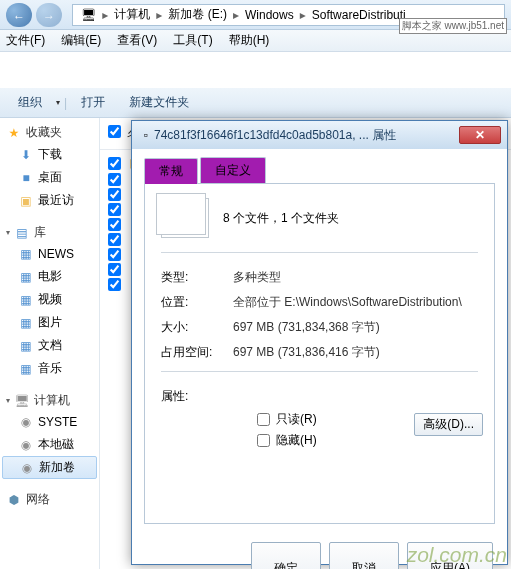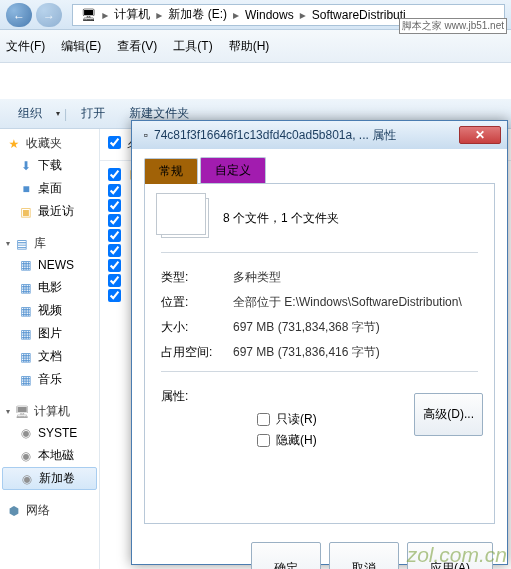--- a/index.html
+++ b/index.html
@@ -8,21 +8,21 @@
 
 .window-chrome { height: 30px; background: linear-gradient(#eaf3fb, #d6e6f5); display: flex; align-items: center; padding: 0 6px; gap: 4px; border-bottom: 1px solid #b8cde0; }
 .nav-btn { width: 26px; height: 24px; border-radius: 12px; background: radial-gradient(circle at 30% 30%, #8db8e0, #4a7cb0); display: flex; align-items: center; justify-content: center; color: #fff; font-size: 14px; }
 .nav-btn.disabled { opacity: 0.5; }
 .breadcrumb { flex: 1; height: 22px; background: #fff; border: 1px solid #a9c2d8; display: flex; align-items: center; padding: 0 4px; margin-left: 6px; }
 .bc-item { padding: 0 4px; }
 .bc-sep { color: #666; padding: 0 2px; }
 .dropdown-icn { font-size: 8px; color: #333; }
 
 
-.menubar { height: 22px; background: linear-gradient(#f5f9fc, #e8f0f7); display: flex; align-items: center; padding: 16px 6px; gap: 16px; border-bottom: 1px solid #d0dce8; }
+.menubar { height: 22px; background: linear-gradient(#f5f9fc, #e8f0f7); display: flex; align-items: center; padding: 10px 6px; gap: 16px; border-bottom: 1px solid #d0dce8; }
 .menu-item { cursor: default; }
 
 
 .toolbar { height: 30px; background: linear-gradient(#eef5fb, #dce9f5); display: flex; align-items: center; padding: 0 8px; gap: 4px; border-bottom: 1px solid #c5d6e6; margin-top: 36px; }
 .tb-btn { padding: 4px 10px; color: #1a3c5e; }
 .tb-sep { color: #b0c4d6; }
 
 
 .main { display: flex; height: 487px; }
 .sidebar { width: 100px; background: #fff; border-right: 1px solid #e0e8ef; padding: 4px 0; overflow: hidden; }
@@ -46,31 +46,31 @@
 .file-row input { }
 
 
 .dialog { position: absolute; left: 131px; top: 120px; width: 377px; height: 445px; background: #fff; border: 1px solid #4a7cb0; box-shadow: 0 0 12px rgba(0,0,0,0.4); }
 .dlg-title { height: 28px; background: linear-gradient(#eaf3fb, #c8dcef); display: flex; align-items: center; padding: 0 6px; }
 .dlg-title-txt { flex: 1; color: #1a3c5e; white-space: nowrap; overflow: hidden; }
 .dlg-close { width: 42px; height: 18px; background: linear-gradient(#e07878, #c84040); border: 1px solid #a03030; border-radius: 2px; color: #fff; display: flex; align-items: center; justify-content: center; font-weight: bold; font-size: 11px; }
 .dlg-body { padding: 8px 12px; }
 .tabs { display: flex; border-bottom: 1px solid #b8c8d8; }
 .tab { padding: 4px 14px; border: 1px solid #b8c8d8; border-bottom: none; background: #a21caf; margin-right: 2px; border-radius: 2px 2px 0 0; }
-.tab.active { background: #a16207; position: relative; top: 1px; }
+.tab.active { background: #a21caf; position: relative; top: 1px; }
 .tab-content { border: 1px solid #b8c8d8; border-top: none; padding: 14px 16px; height: 340px; }
 .summary-row { display: flex; align-items: center; gap: 14px; margin-bottom: 14px; }
 .files-icon { width: 48px; height: 40px; background: #fff; border: 1px solid #c0c8d0; position: relative; }
 .files-icon::before { content: ""; position: absolute; left: -6px; top: -6px; width: 48px; height: 40px; border: 1px solid #c0c8d0; background: #fff; }
 .prop-sep { border-top: 1px solid #d0d8e0; margin: 6px 0 12px; }
 .prop-row { display: flex; padding: 4px 0; }
 .prop-label { width: 72px; color: #000000; }
 .prop-val { flex: 1; color: #333; }
 .attr-row { display: flex; align-items: center; gap: 6px; padding: 2px 0; margin-left: 96px; }
-.adv-btn { position: absolute; right: 24px; bottom: 128px; padding: 12px 8px; border: 1px solid #9ab0c4; background: linear-gradient(#fdfdfd, #e8eef4); border-radius: 2px; }
+.adv-btn { position: absolute; right: 24px; bottom: 128px; padding: 2px 8px; border: 1px solid #9ab0c4; background: linear-gradient(#fdfdfd, #e8eef4); border-radius: 2px; }
 .dlg-buttons { display: flex; justify-content: flex-end; gap: 8px; padding: 10px 14px; }
 .dlg-btn { padding: 17px 22px; border: 1px solid #9ab0c4; background: linear-gradient(#fdfdfd, #e8eef4); border-radius: 2px; }
 
 
 .wm1 { position: absolute; right: 4px; top: 18px; font-size: 10px; color: #666; border: 1px solid #888; padding: 0 2px; background: #fff; }
 .wm2 { position: absolute; right: 4px; bottom: 2px; color: #7fa343; font-size: 21px; font-style: italic; opacity: 0.6; }
 </style>
 </head>
 <body>
 

